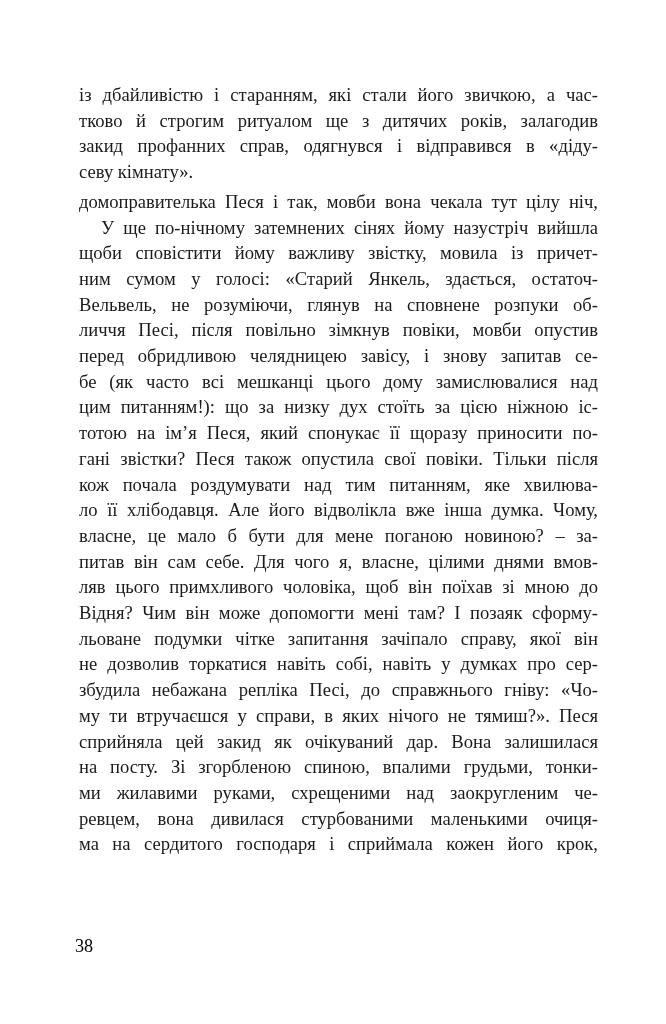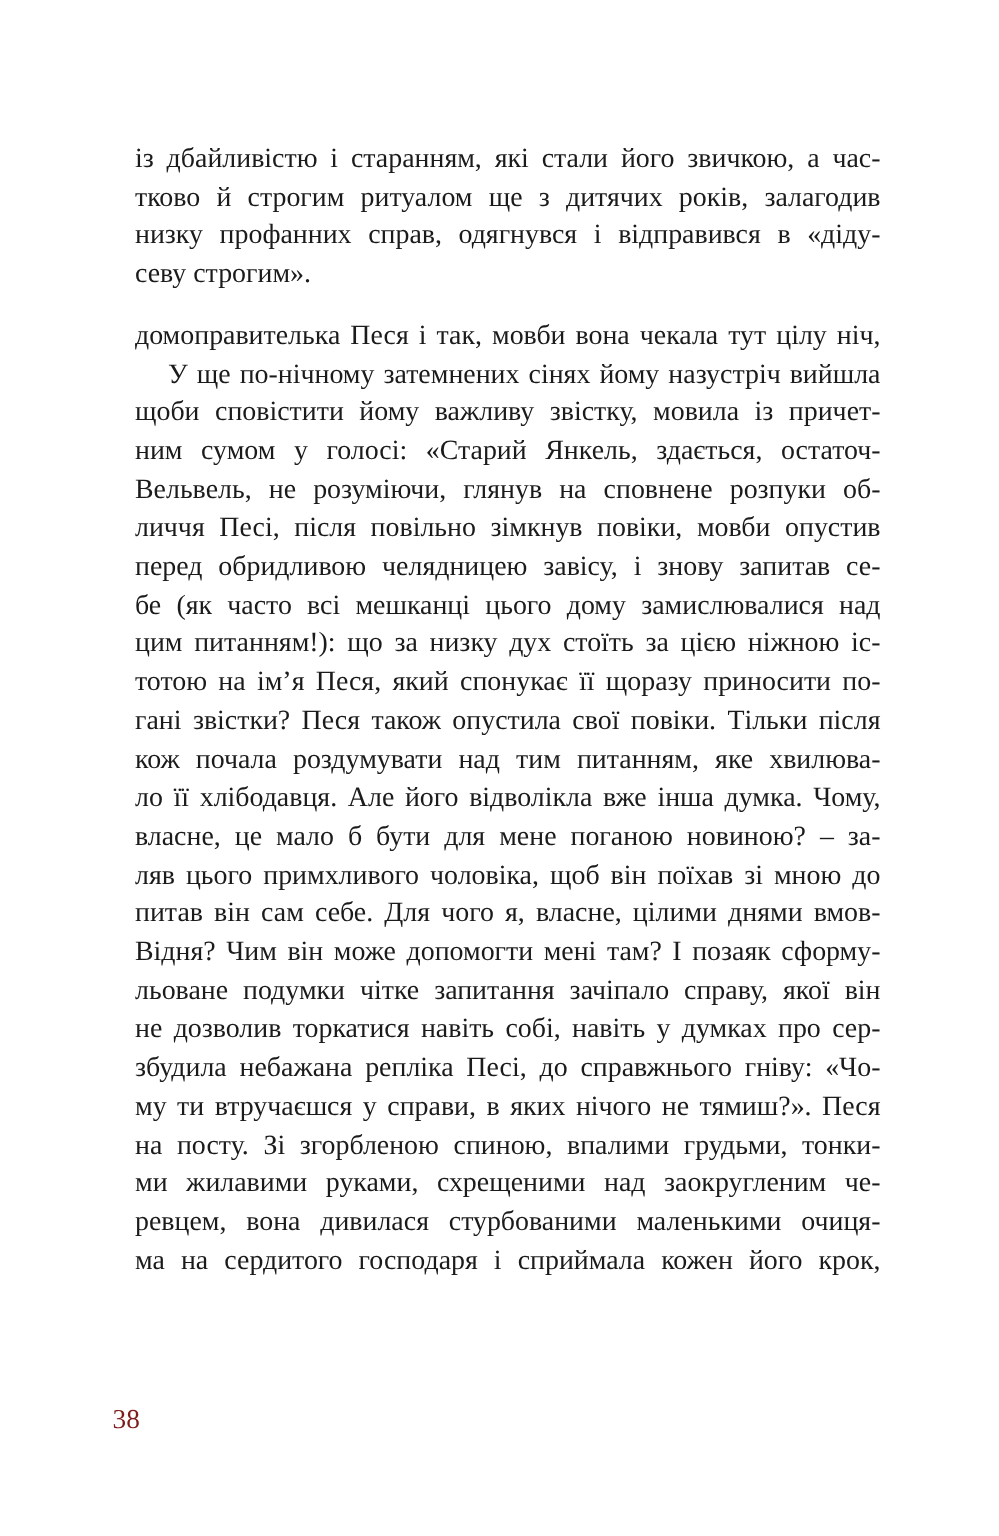--- a/index.html
+++ b/index.html
@@ -20,69 +20,70 @@
   }
   .text-block {
     position: absolute;
     left: 75px;
     top: 78px;
     width: 527px;
     font-size: 18.6px;
     line-height: 25.7px;
     text-rendering: optimizeLegibility;
   }
-  .paragraph { margin: 15px; padding: 0; }
+  .paragraph { margin: 4px; padding: 0; }
   .text-line {
     text-align: justify;
     text-align-last: justify;
   }
   .text-line.no-just { text-align-last: left; }
   .text-line.indent { text-indent: 22px; }
   .page-number {
     position: absolute;
     left: 75px;
     top: 936px;
     font-size: 18.2px;
     line-height: 1.2;
-    color: #7f1d1d;
+    color: #000000;
   }
 </style>
 </head>
 <body>
 
 <div class="page">
   <main class="text-block">
       <div class="paragraph">
         <div class="text-line" style="">із дбайливістю і старанням, які стали його звичкою, а час-</div>
         <div class="text-line" style="">тково й строгим ритуалом ще з дитячих років, залагодив</div>
-        <div class="text-line" style="">низку профанних справ, одягнувся і відправився в «діду-</div>
-        <div class="text-line no-just" style="">севу строгим».</div>
+        <div class="text-line" style="">закид профанних справ, одягнувся і відправився в «діду-</div>
+        <div class="text-line no-just" style="">севу кімнату».</div>
       </div>
       <div class="paragraph">
         <div class="text-line" style="">домоправителька Песя і так, мовби вона чекала тут цілу ніч,</div>
         <div class="text-line indent" style="">У ще по-нічному затемнених сінях йому назустріч вийшла</div>
         <div class="text-line" style="">щоби сповістити йому важливу звістку, мовила із причет-</div>
         <div class="text-line" style="">ним сумом у голосі: «Старий Янкель, здається, остаточ-</div>
         <div class="text-line" style="">Вельвель, не розуміючи, глянув на сповнене розпуки об-</div>
         <div class="text-line" style="">личчя Песі, після повільно зімкнув повіки, мовби опустив</div>
         <div class="text-line" style="">перед обридливою челядницею завісу, і знову запитав се-</div>
         <div class="text-line" style="">бе (як часто всі мешканці цього дому замислювалися над</div>
         <div class="text-line" style="">цим питанням!): що за низку дух стоїть за цією ніжною іс-</div>
         <div class="text-line" style="">тотою на ім’я Песя, який спонукає її щоразу приносити по-</div>
         <div class="text-line" style="">гані звістки? Песя також опустила свої повіки. Тільки після</div>
         <div class="text-line" style="">кож почала роздумувати над тим питанням, яке хвилюва-</div>
         <div class="text-line" style="">ло її хлібодавця. Але його відволікла вже інша думка. Чому,</div>
         <div class="text-line" style="">власне, це мало б бути для мене поганою новиною? – за-</div>
+        <div class="text-line" style="">питав він сам себе. Для чого я, власне, цілими днями вмов-</div>
         <div class="text-line" style="">ляв цього примхливого чоловіка, щоб він поїхав зі мною до</div>
-        <div class="text-line" style="">питав він сам себе. Для чого я, власне, цілими днями вмов-</div>
         <div class="text-line" style="">Відня? Чим він може допомогти мені там? І позаяк сформу-</div>
         <div class="text-line" style="">льоване подумки чітке запитання зачіпало справу, якої він</div>
         <div class="text-line" style="">не дозволив торкатися навіть собі, навіть у думках про сер-</div>
         <div class="text-line" style="">збудила небажана репліка Песі, до справжнього гніву: «Чо-</div>
         <div class="text-line" style="">му ти втручаєшся у справи, в яких нічого не тямиш?». Песя</div>
+        <div class="text-line" style="">сприйняла цей закид як очікуваний дар. Вона залишилася</div>
         <div class="text-line" style="">на посту. Зі згорбленою спиною, впалими грудьми, тонки-</div>
         <div class="text-line" style="">ми жилавими руками, схрещеними над заокругленим че-</div>
         <div class="text-line" style="">ревцем, вона дивилася стурбованими маленькими очиця-</div>
         <div class="text-line" style="">ма на сердитого господаря і сприймала кожен його крок,</div>
       </div>
     </main>
   <footer>
     <span class="page-number">38</span>
   </footer>
 </div>

